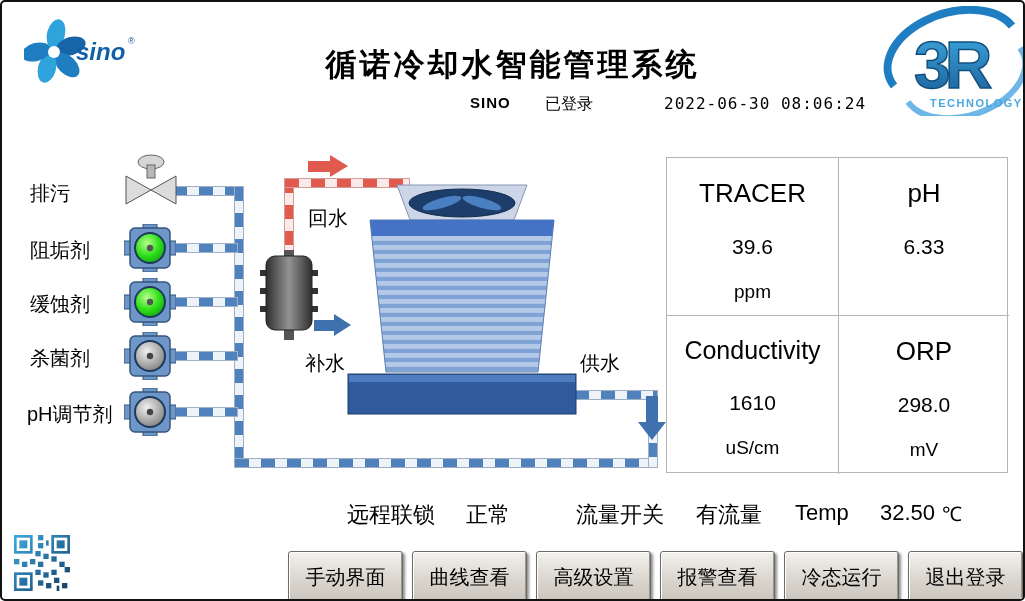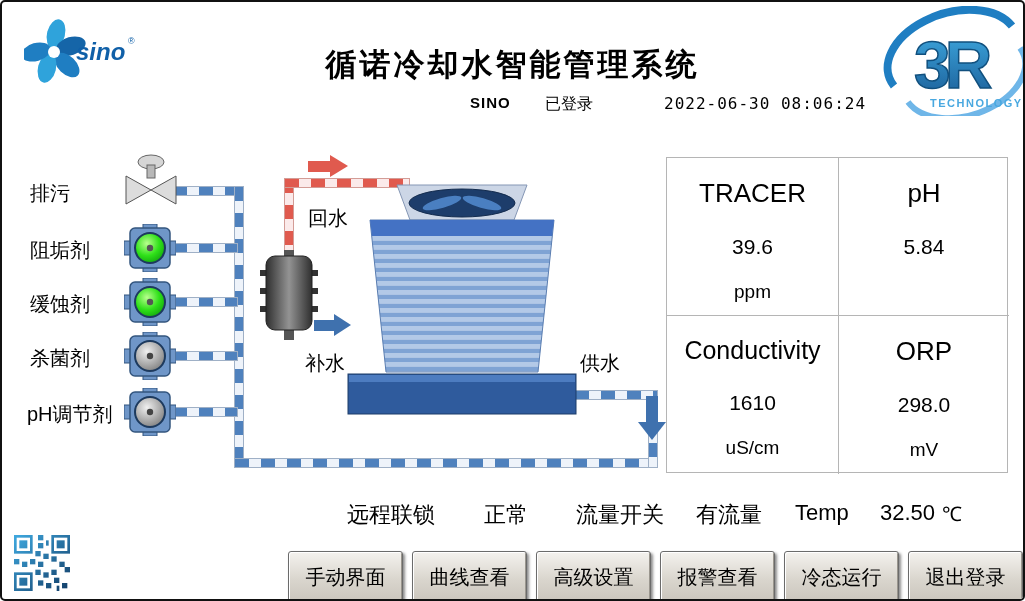--- a/index.html
+++ b/index.html
@@ -215,37 +215,37 @@
   </div>
 
   <div class="panel">
     <div class="cell br bb">
       <div class="t">TRACER</div>
       <div class="v">39.6</div>
       <div class="u">ppm</div>
     </div>
     <div class="cell bb">
       <div class="t">pH</div>
-      <div class="v">5.84</div>
+      <div class="v">6.33</div>
       <div class="u"></div>
     </div>
     <div class="cell br">
       <div class="t" style="font-size:25px">Conductivity</div>
       <div class="v">1610</div>
       <div class="u">uS/cm</div>
     </div>
     <div class="cell">
       <div class="t">ORP</div>
       <div class="v">298.0</div>
       <div class="u">mV</div>
     </div>
   </div>
 
   <span class="st" style="left:345px">远程联锁</span>
-  <span class="st" style="left:482px">正常</span>
+  <span class="st" style="left:464px">正常</span>
   <span class="st" style="left:574px">流量开关</span>
   <span class="st" style="left:694px">有流量</span>
   <span class="st" style="left:793px">Temp</span>
   <span class="st" style="left:878px">32.50</span>
   <span class="st" style="left:940px;font-size:20px">℃</span>
 
   <svg class="abs" style="left:12px;top:532px" width="56" height="58" viewBox="0 0 21 21">
     <defs>
       <linearGradient id="qrG" x1="0" y1="0" x2="21" y2="21" gradientUnits="userSpaceOnUse">
         <stop offset="0%" stop-color="#3fa9e0"></stop>

